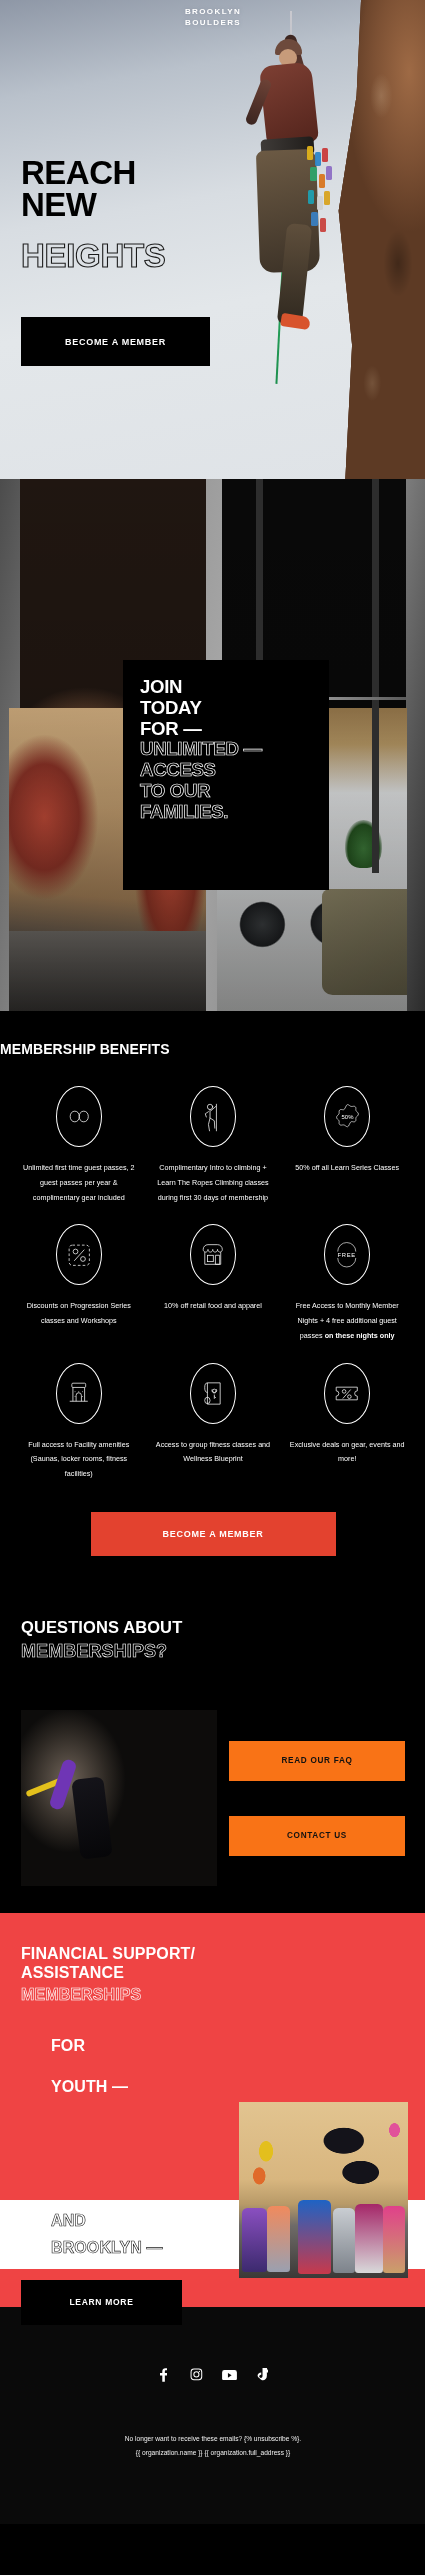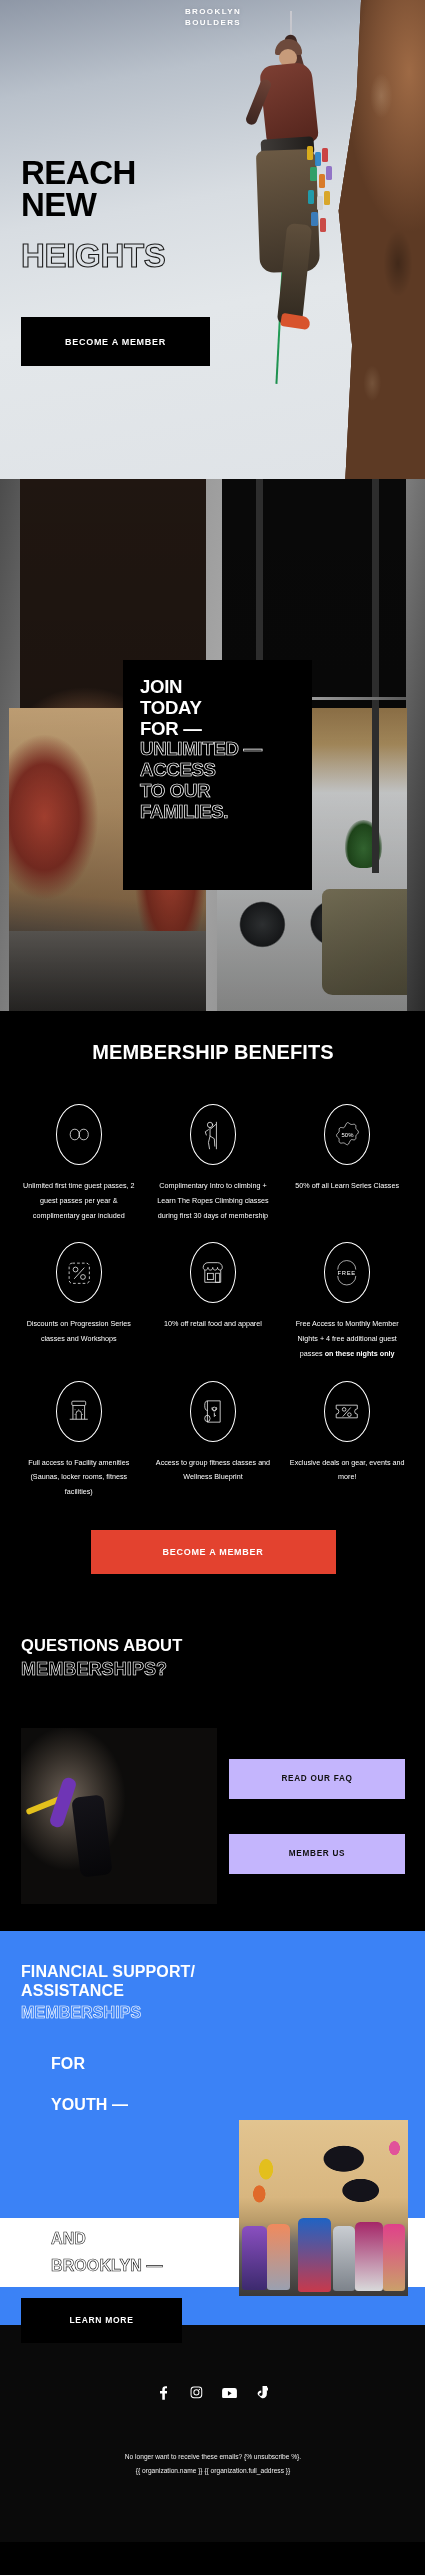--- a/index.html
+++ b/index.html
@@ -202,39 +202,39 @@
     border-radius: 7.4px 0 0 10.6px;
   }
   .ph-lounge .balls {
     position:absolute; left: 21px; bottom: 59px; width: 122px; height: 69px;
     background:
       radial-gradient(circle 29px at 20% 60%, #3a3d3f 0%, #1c1e20 75%, transparent 80%),
       radial-gradient(circle 29px at 78% 58%, #3a3d3f 0%, #1c1e20 75%, transparent 80%);
   }
   .join-card {
     position: absolute; left: 123px; top: 181px;
-    width: 189px; height: 230px;
+    width: 206px; height: 230px;
     background: #000; z-index: 9;
     padding: 17px 16px 0 17px;
   }
   .join-solid {
     font-size: 18.6px; font-weight: 800; line-height: 1.12;
     letter-spacing: -0.3px; color:#fff;
   }
   .join-outline {
     font-size: 18.6px; font-weight: 800; line-height: 1.12;
     letter-spacing: -0.3px;
     color: transparent; -webkit-text-stroke: 0.7px #ffffff;
   }
 
   
   .benefits { background:#000; padding: 30px 0 0; }
   .benefits h2 {
-    text-align:center; font-size: 20px; font-weight: 800;
-    letter-spacing: 0.1px; margin-bottom: 40px;
+    font-size: 14px; font-weight: 800;
+    letter-spacing: 0.1px; margin-bottom: 29px;
   }
   .bgrid {
     display:grid; grid-template-columns: repeat(3, 1fr);
     row-gap: 19px;
     padding: 0 11.7px;
   }
   .bcell { text-align:center; padding: 0 7.4px; }
   .bicon {
     width: 46px; height: 61px; margin: 0 auto 14px;
     border: 0.9px solid #fff; border-radius: 50%;
@@ -270,31 +270,31 @@
     background:
       radial-gradient(ellipse 64px 80px at 24% 40%, #6f6358 0%, #2d2823 60%, #0d0c0b 90%),
       radial-gradient(ellipse 48px 64px at 70% 70%, #4c4742 0%, #1a1816 70%, #090908 95%),
       linear-gradient(170deg, #3e3a35 0%, #221f1c 50%, #0a0a09 100%);
   }
   .q-photo .hold-a { position:absolute; left: 35px; top: 49px; width: 14px; height: 51px; background:#6f35b5; border-radius: 6.4px; transform: rotate(18deg);}
   .q-photo .hold-b { position:absolute; left: 4.3px; top: 73px; width: 45px; height: 6.4px; background:#e3c01c; border-radius: 3.2px; transform: rotate(-22deg);}
   .q-photo .climber2 { position:absolute; left: 55px; top: 68px; width: 32px; height: 80px; background: linear-gradient(170deg,#15141a,#060608); border-radius: 7.4px; transform: rotate(-7deg); }
   .q-btn {
     position:absolute; right: 21px; width: 176px; height: 40px;
-    background:#c4b5fd; color:#111; border:none;
+    background:#f97316; color:#111; border:none;
     font-family:"Liberation Sans", sans-serif;
     font-weight: 800; font-size: 8.2px; letter-spacing: 0.7px;
     display:flex; align-items:center; justify-content:center;
     cursor:pointer; z-index: 4;
   }
   .q-btn.faq { top: 147px; }
   .q-btn.contact { top: 222px; }
 
   
-  .financial { position:relative; background:#3b82f6; height: 394px; }
+  .financial { position:relative; background:#ef4444; height: 394px; }
   .f-head { padding: 31px 21px 0; }
   .f-solid { font-size: 16px; font-weight: 800; line-height: 1.2; letter-spacing: 0.1px; }
   .f-outline {
     font-size: 16px; font-weight: 800; line-height: 1.24; letter-spacing: 0.1px;
     color: transparent; -webkit-text-stroke: 0.6px #ffffff; margin-top: 3.2px;
   }
   .f-sub { padding: 32px 0 0 51px; }
   .f-sub .s1 { font-size: 16px; font-weight: 800; letter-spacing: 0.1px; }
   .f-sub .s2 { font-size: 16px; font-weight: 800; letter-spacing: 0.1px; margin-top: 22.3px; }
   .f-white-band {
@@ -536,21 +536,21 @@
   <div class="q-head">
     <div class="q-solid">QUESTIONS ABOUT</div>
     <div class="q-outline">MEMBERSHIPS?</div>
   </div>
   <div class="q-photo">
     <span class="hold-b"></span>
     <span class="hold-a"></span>
     <span class="climber2"></span>
   </div>
   <button class="q-btn faq">READ OUR FAQ</button>
-  <button class="q-btn contact">MEMBER US</button>
+  <button class="q-btn contact">CONTACT US</button>
 </section>
 
 <section class="financial">
   <div class="f-head">
     <div class="f-solid">FINANCIAL SUPPORT/</div>
     <div class="f-solid">ASSISTANCE</div>
     <div class="f-outline">MEMBERSHIPS</div>
   </div>
 
   <div class="f-sub">

